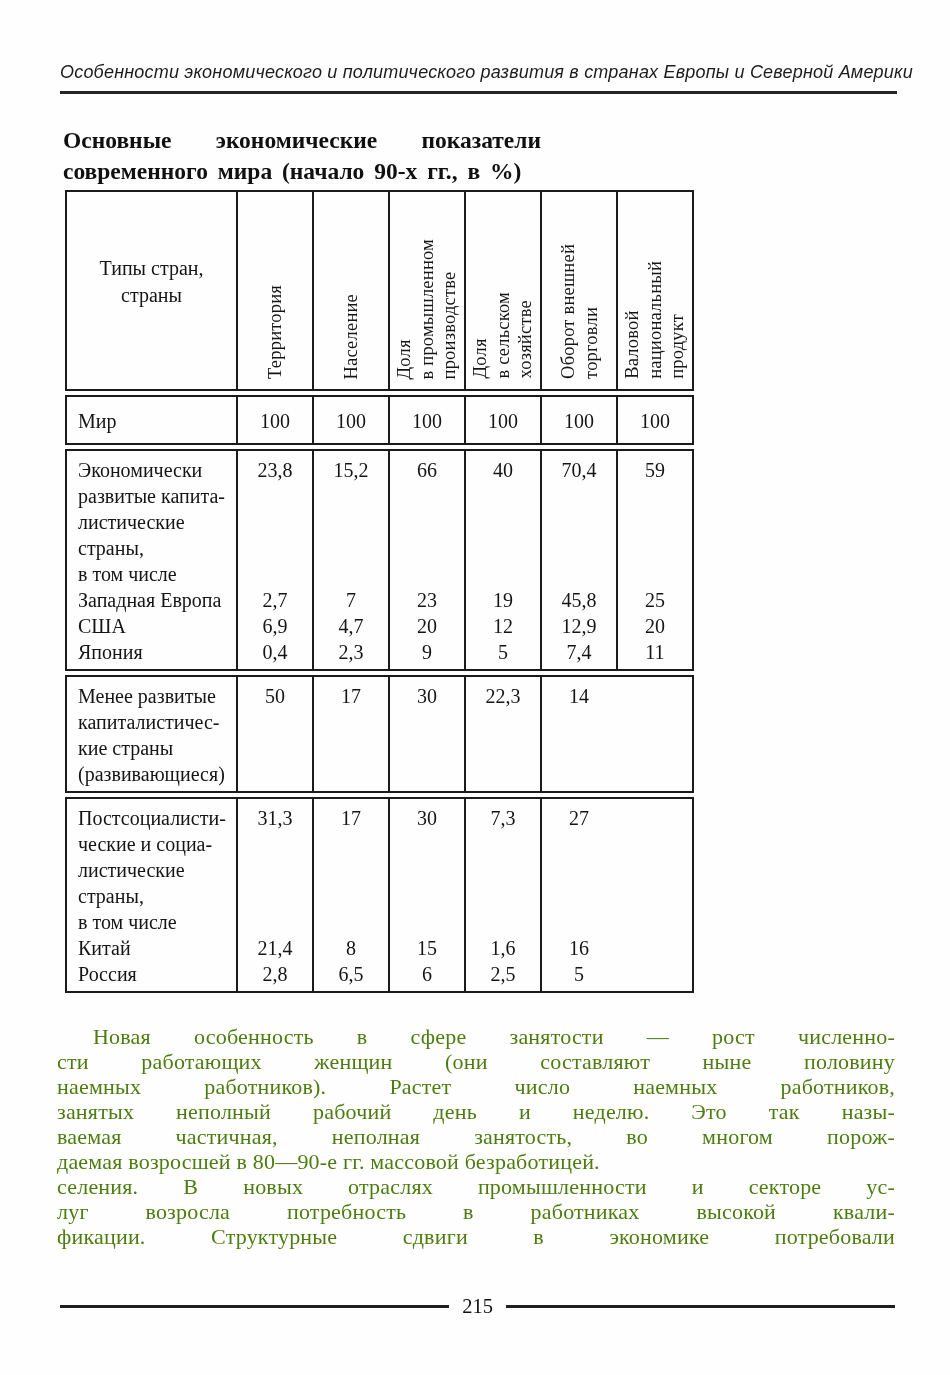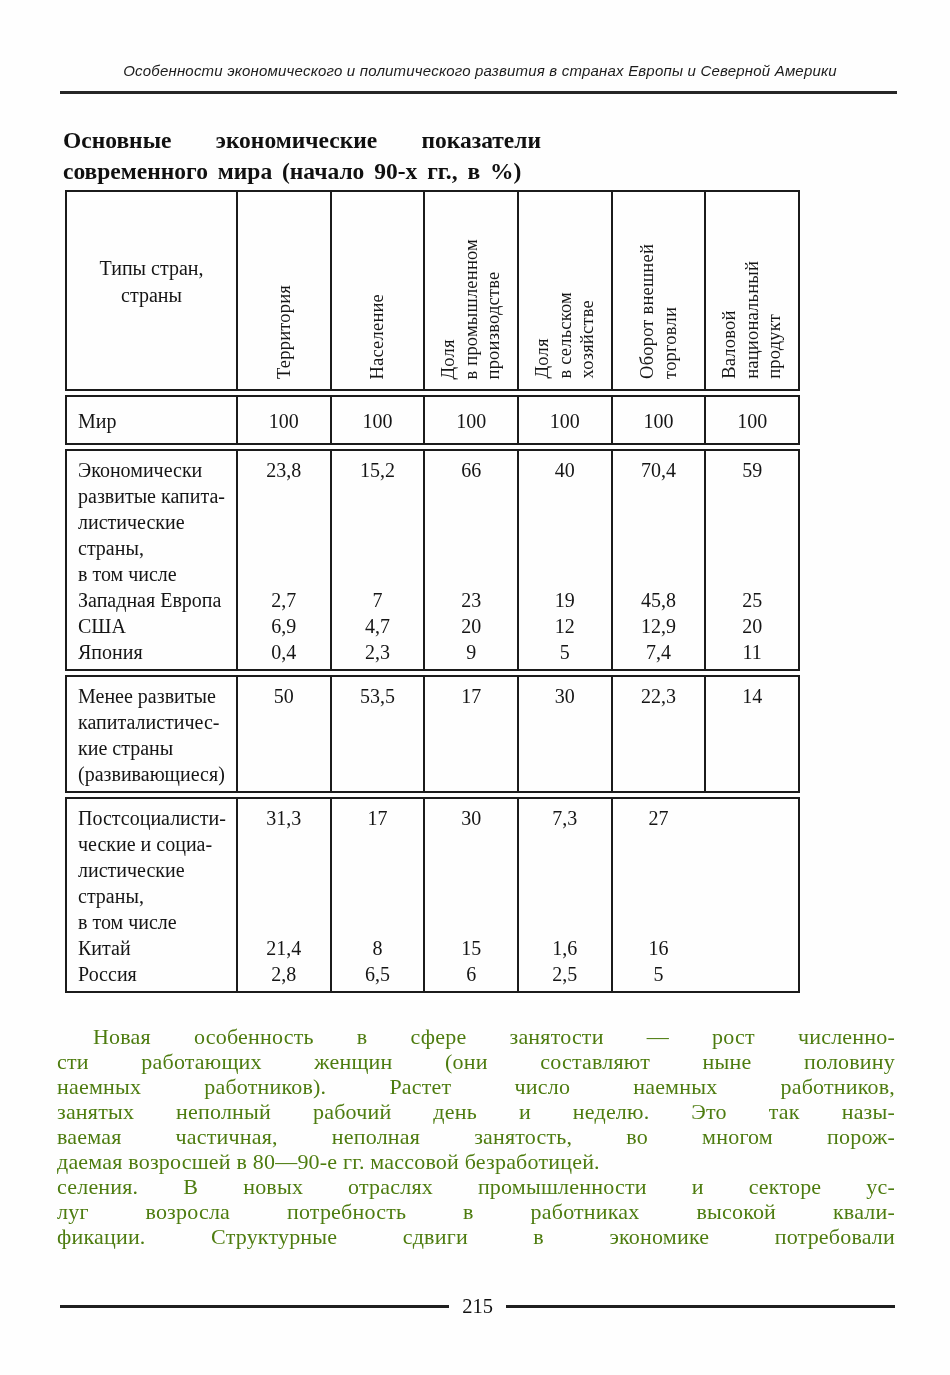--- a/index.html
+++ b/index.html
@@ -4,32 +4,32 @@
 <style>
   html,body { margin:0; padding:0; background:#e8e8e8; }
   .page {
     position:relative; width:950px; height:1375px; margin:0 auto;
     background:#fefefe; color:#151515; overflow:hidden;
     font-family:"Liberation Serif","DejaVu Serif",serif;
   }
   
   .running-header {
     position:absolute; top:62px; left:60px; right:50px;
-    text-align:center; font-family:"Liberation Sans","DejaVu Sans",sans-serif;
-    font-style:italic; font-size:15px; letter-spacing:0.2px; color:#1c1c1c;
+    text-align:left; font-family:"Liberation Sans","DejaVu Sans",sans-serif;
+    font-style:italic; font-size:18px; letter-spacing:0.2px; color:#1c1c1c;
     white-space:nowrap;
   }
   .header-rule { position:absolute; top:91px; left:60px; right:53px; height:3px; background:#262626; }
   
   .title { position:absolute; top:109px; left:63px; width:478px;
     font-size:23.5px; font-weight:bold; line-height:31px; color:#101010; }
   .title .t1 { display:block; text-align:justify; text-align-last:justify; }
   .title .t2 { display:block; word-spacing:4px; }
   
-  .econ-table { position:absolute; top:190px; left:65px; width:735px;
+  .econ-table { position:absolute; top:190px; left:65px; width:629px;
     display:flex; flex-direction:column; gap:4px; }
   .sec { box-sizing:border-box; border:2px solid #1b1b1b; background:#fefefe;
     display:grid; grid-template-columns:169px repeat(6,1fr); }
   .sec > .col { border-left:2px solid #1b1b1b; min-width:0; }
   .sec > .col:first-child { border-left:none; }
   
   .header-sec { height:201px; }
   .header-sec > .col { display:flex; justify-content:center; align-items:flex-end; }
   .corner-cell { align-items:center !important; }
   .corner-text { text-align:center; white-space:pre-line; font-size:20px; line-height:27px; padding-bottom:18px; }
@@ -199,26 +199,20 @@
       </div>
       <div class="sec body-sec">
         <div class="col label-col">
           <div class="tline">Менее развитые</div>
           <div class="tline">капиталистичес-</div>
           <div class="tline">кие страны</div>
           <div class="tline">(развивающиеся)</div>
         </div>
         <div class="col val-col">
           <div class="tline">50</div>
-          <div class="tline"></div>
-          <div class="tline"></div>
-          <div class="tline"></div>
-        </div>
-        <div class="col val-col">
-          <div class="tline">53,5</div>
           <div class="tline"></div>
           <div class="tline"></div>
           <div class="tline"></div>
         </div>
         <div class="col val-col">
           <div class="tline">17</div>
           <div class="tline"></div>
           <div class="tline"></div>
           <div class="tline"></div>
         </div>

